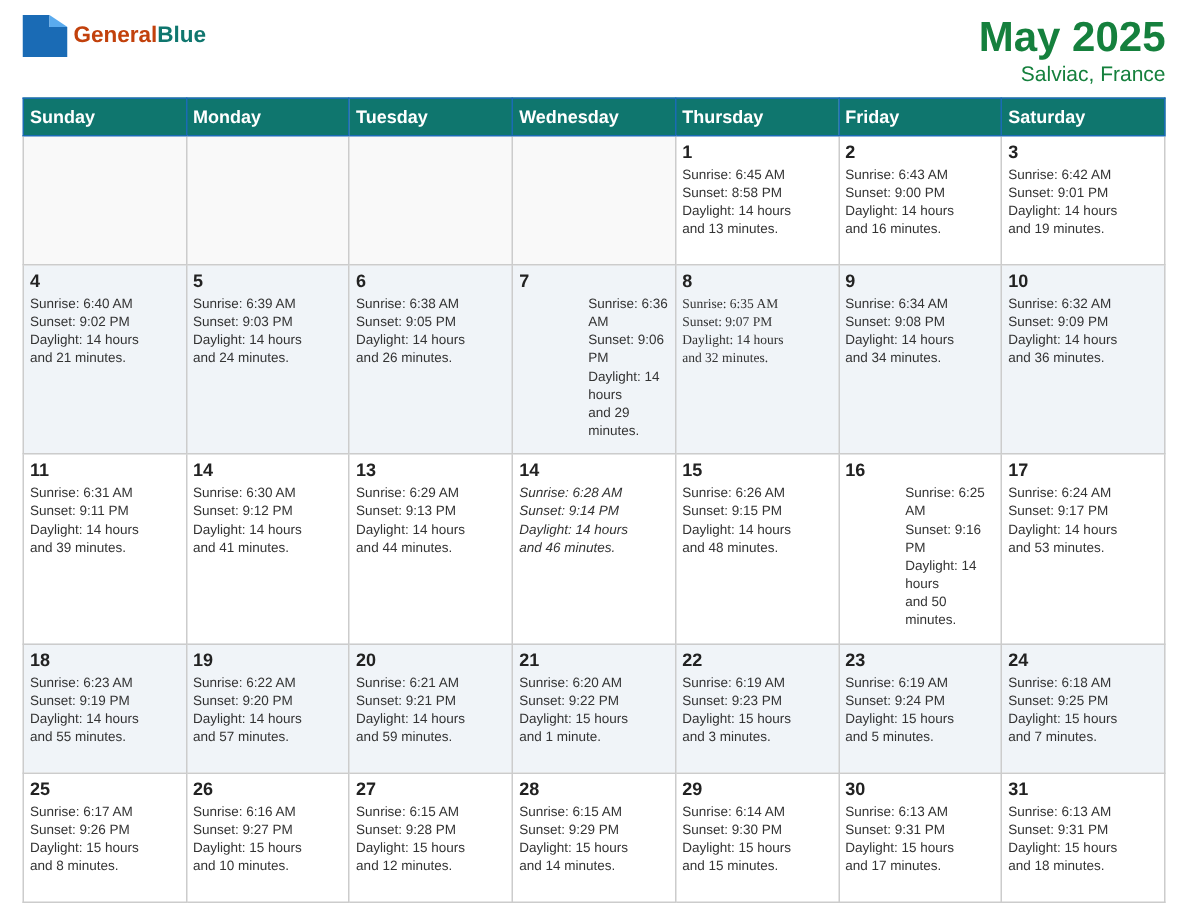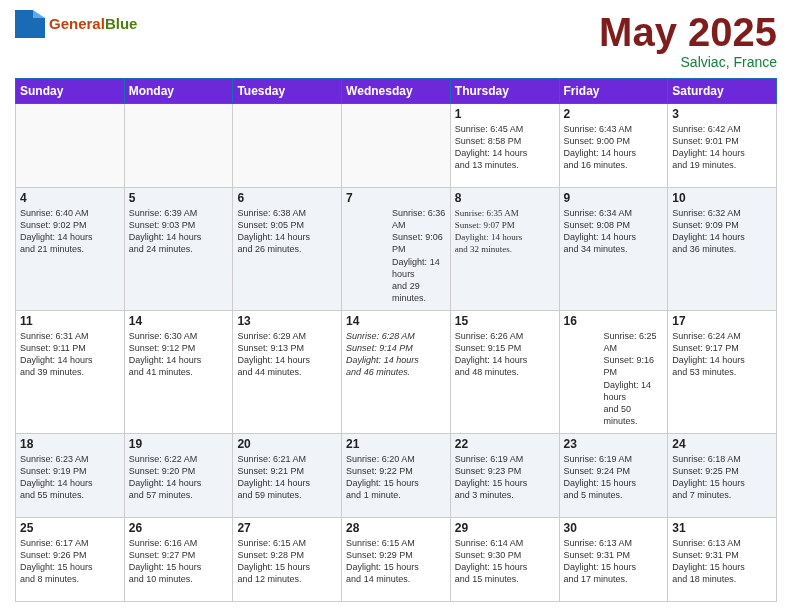--- a/index.html
+++ b/index.html
@@ -29,23 +29,23 @@
       gap: 4px;
     }
     .logo-icon {
       width: 30px;
       height: 28px;
     }
     .title-block {
       text-align: right;
     }
     .month-year {
-      font-size: 40px;
+      font-size: 28px;
       font-weight: bold;
-      color: #7f1d1d;
+      color: #15803d;
       line-height: 1.1;
     }
     .location {
       font-size: 14px;
       color: #15803d;
     }
     .calendar {
       flex: 1;
       border: 1px solid #ccc;
       border-collapse: collapse;
@@ -86,35 +86,35 @@
       line-height: 1.35;
     }
     .footer {
       margin-top: 5px;
       font-size: 10px;
       color: #555;
       text-align: left;
     }
     tr:nth-child(odd) td { background: #fff; }
     tr:nth-child(even) td { background: #f0f4f8; }
-    .calendar thead tr th { background: #6d28d9; }
+    .calendar thead tr th { background: #0f766e; }
   </style>
 </head>
 <body>
 
 <div class="page">
   <div class="header">
     <div class="logo">
       <svg class="logo-icon" viewBox="0 0 30 28" xmlns="http://www.w3.org/2000/svg">
         <polygon points="0,28 30,28 30,8 18,8 18,0 0,0" fill="#1a6bb5"></polygon>
         <polygon points="18,0 30,8 18,8" fill="#5aabee"></polygon>
       </svg>
       <div>
         <div style="font-size:15px;font-weight:bold;line-height:1.1;">
-          <span style="color:#c2410c;">General</span><span style="color:#4d7c0f;">Blue</span>
+          <span style="color:#c2410c;">General</span><span style="color:#0f766e;">Blue</span>
         </div>
       </div>
     </div>
     <div class="title-block">
       <div class="month-year">May 2025</div>
       <div class="location">Salviac, France</div>
     </div>
   </div>
 
   <table class="calendar">

